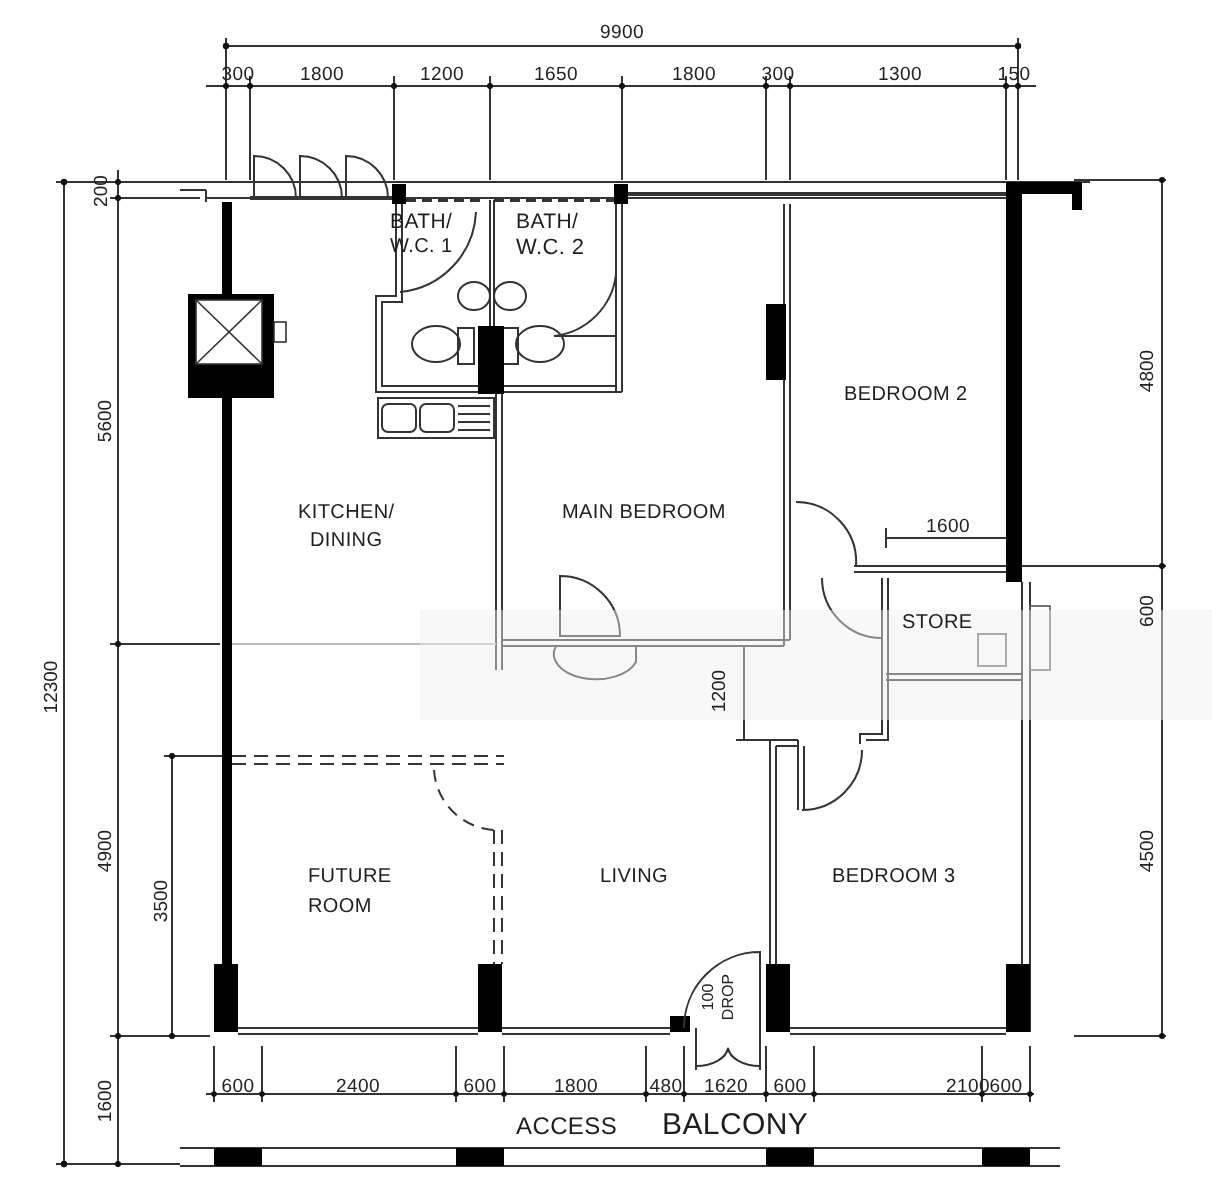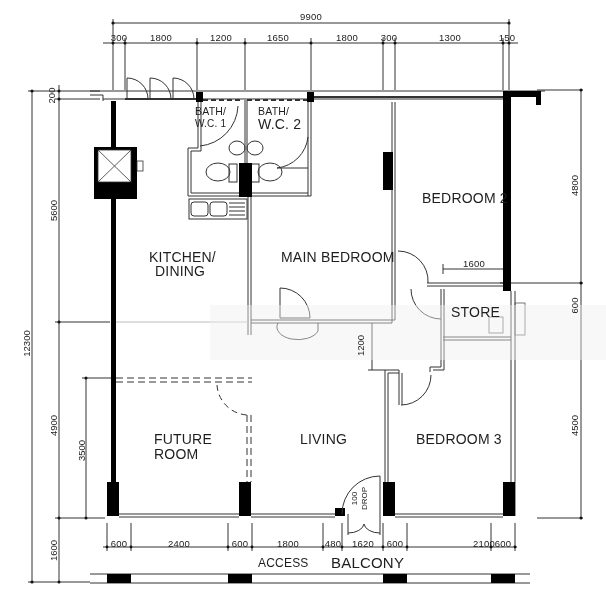--- a/index.html
+++ b/index.html
@@ -1,19 +1,19 @@
 <!DOCTYPE html>
 <html><head>
   <meta charset="utf-8">
   <style>
     html, body { margin: 0; padding: 0; background: #ffffff; }
     body { width: 606px; height: 600px; overflow: hidden; position: relative; font-family: "Liberation Sans", sans-serif; }
     #plan { position: absolute; left: 0; top: 0; width: 606px; height: 600px; }
     .lbl { position: absolute; font-family: "Liberation Sans", sans-serif; color: #222; font-size: 11px; letter-spacing: 0.2px; white-space: nowrap; line-height: 12px; }
-    .room { font-size: 14px; color: #1e1e1e; }
+    .room { font-size: 10px; color: #1e1e1e; }
     .dim { font-size: 9.5px; color: #222; text-align: center; }
     .vdim { position: absolute; font-size: 9.5px; color: #222; transform: rotate(-90deg); transform-origin: center center; white-space: nowrap; text-align: center; }
     .center { transform: translateX(-50%); }
     .watermark { position: absolute; left: 210px; top: 305px; width: 396px; height: 55px; background: rgba(240,240,240,0.45); }
   </style>
 </head>
 <body>
 
 <svg id="plan" viewBox="0 0 606 600" xmlns="http://www.w3.org/2000/svg">
   <g fill="none" stroke="#333" stroke-width="1">
@@ -307,21 +307,21 @@
 <div class="lbl dim center" style="left:288px; top:538px;">1800</div>
 <div class="lbl dim center" style="left:333px; top:538px;">480</div>
 <div class="lbl dim center" style="left:363px; top:538px;">1620</div>
 <div class="lbl dim center" style="left:395px; top:538px;">600</div>
 <div class="lbl dim center" style="left:449px; top:538px;margin-left:35px;">2100</div>
 <div class="lbl dim center" style="left:503px; top:538px;">600</div>
 
 <div class="lbl room" style="left:195px; top:105px; font-size:10.5px;">BATH/</div>
 <div class="lbl room" style="left:195px; top:118px; font-size:10px;">W.C. 1</div>
 <div class="lbl room" style="left:258px; top:105px; font-size:10.5px;">BATH/</div>
-<div class="lbl room" style="left:258px; top:118px; font-size:14px;">W.C. 2</div>
+<div class="lbl room" style="left:258px; top:118px; font-size:11px;">W.C. 2</div>
 <div class="lbl room" style="left:149px; top:251px;">KITCHEN/</div>
 <div class="lbl room" style="left:155px; top:265px;">DINING</div>
 <div class="lbl room" style="left:281px; top:251px;">MAIN  BEDROOM</div>
 <div class="lbl room" style="left:422px; top:192px;">BEDROOM  2</div>
 <div class="lbl room" style="left:451px; top:306px;">STORE</div>
 <div class="lbl room" style="left:154px; top:433px;">FUTURE</div>
 <div class="lbl room" style="left:154px; top:448px;">ROOM</div>
 <div class="lbl room" style="left:300px; top:433px;">LIVING</div>
 <div class="lbl room" style="left:416px; top:433px;">BEDROOM  3</div>
 

